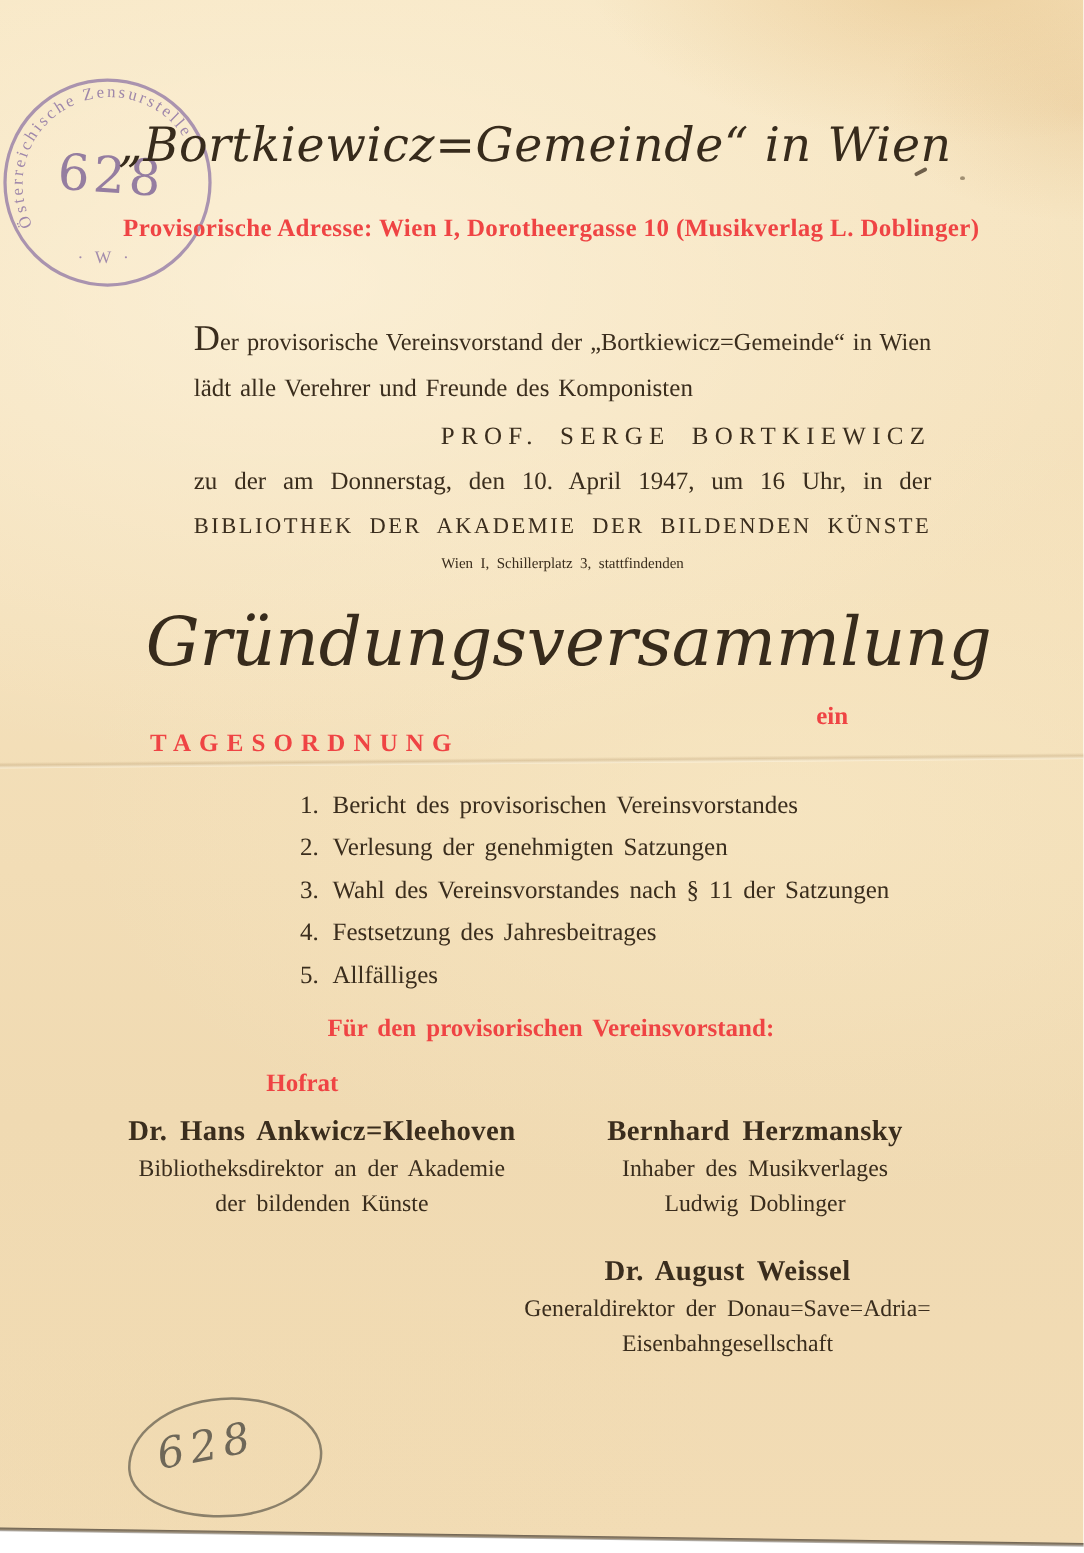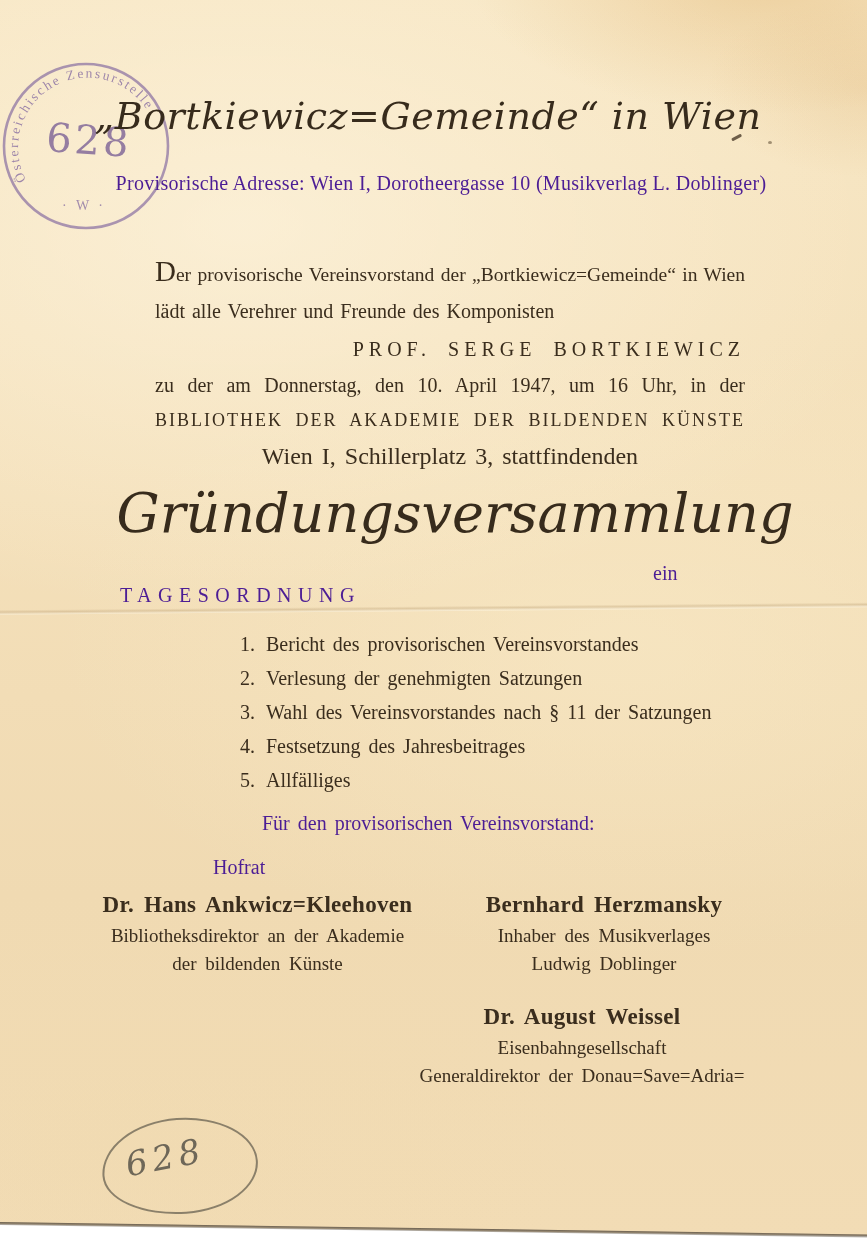--- a/index.html
+++ b/index.html
@@ -15,41 +15,41 @@
     position:absolute;left:0;top:0;width:867px;height:1242px;
     clip-path:polygon(0 0,100% 0,100% 1236px,55% 1231px,0 1224px);
     background:
       radial-gradient(420px 200px at 88% -2%, rgba(214,156,72,0.30), rgba(214,156,72,0) 70%),
       radial-gradient(230px 130px at 100% 7%, rgba(205,145,65,0.16), rgba(205,145,65,0) 70%),
       radial-gradient(900px 520px at 28% 18%, rgba(255,248,230,0.55), rgba(255,248,230,0) 75%),
       radial-gradient(760px 420px at 72% 52%, rgba(250,236,202,0.45), rgba(250,236,202,0) 75%),
       radial-gradient(600px 300px at 15% 92%, rgba(240,218,176,0.5), rgba(240,218,176,0) 75%),
       linear-gradient(to bottom, #f7e6c3 0%, #f4e0ba 40%, #f0dab2 72%, #f2dcb5 100%);
   }
-  .ink{color:#4c1d95;}
+  .ink{color:#ef4444;font-weight:bold;}
   .abs{position:absolute;}
   .centered{transform:translateX(-50%);white-space:nowrap;}
   .script{
     font-family:"DejaVu Serif", serif;
     font-style:italic;
     font-weight:400;
     color:#372b1c;
   }
   .doc-title{font-size:38px;letter-spacing:0.5px;}
   .event-title{font-size:54px;letter-spacing:0px;}
   .address{font-size:20px;letter-spacing:0.3px;}
   .textblock{left:155px;top:256px;width:590px;}
   .justline{text-align:justify;text-align-last:justify;}
   .intro-l1{font-size:19.5px;line-height:30px;}
   .dropcap{font-size:29px;}
   .intro-l2{font-size:20px;line-height:30px;margin-top:6px;word-spacing:2px;}
   .prof{font-size:20px;letter-spacing:5px;word-spacing:7px;text-align:right;margin-top:12px;}
   .dateline{font-size:20px;margin-top:13px;word-spacing:4px;}
   .biblio{font-size:18px;letter-spacing:2px;margin-top:13px;}
-  .venue{font-size:24px;text-align:center;margin-top:12px;word-spacing:3px;}
+  .venue{font-size:12px;text-align:center;margin-top:12px;word-spacing:3px;}
   .ein{font-size:20px;}
   .tagesordnung{font-size:20px;letter-spacing:6.5px;}
   .agenda{left:240px;top:634px;width:560px;font-size:20px;}
   .agenda .row{display:flex;margin-bottom:13px;line-height:21px;}
   .agenda .num{width:26px;flex:0 0 26px;}
   .agenda .txt{margin-left:0;word-spacing:3px;}
   .leadin{font-size:20px;word-spacing:3px;}
   .hofrat{font-size:20px;text-align:center;}
   .sig{position:absolute;text-align:center;}
   .sig .name{font-size:23px;font-weight:bold;word-spacing:4px;letter-spacing:0.3px;}
@@ -168,22 +168,22 @@
     <div class="role">
       <div>Inhaber des Musikverlages</div>
       <div>Ludwig Doblinger</div>
     </div>
   </div>
 
 
   <div class="sig" style="left:398px;top:1004px;width:368px;">
     <div class="name">Dr. August Weissel</div>
     <div class="role">
+      <div>Generaldirektor der Donau=Save=Adria=</div>
       <div>Eisenbahngesellschaft</div>
-      <div>Generaldirektor der Donau=Save=Adria=</div>
     </div>
   </div>
 
   <div class="pencil-oval">
     <div class="pencil-num">628</div>
   </div>
 
   <div class="edge-line"></div>
 </div>
 

